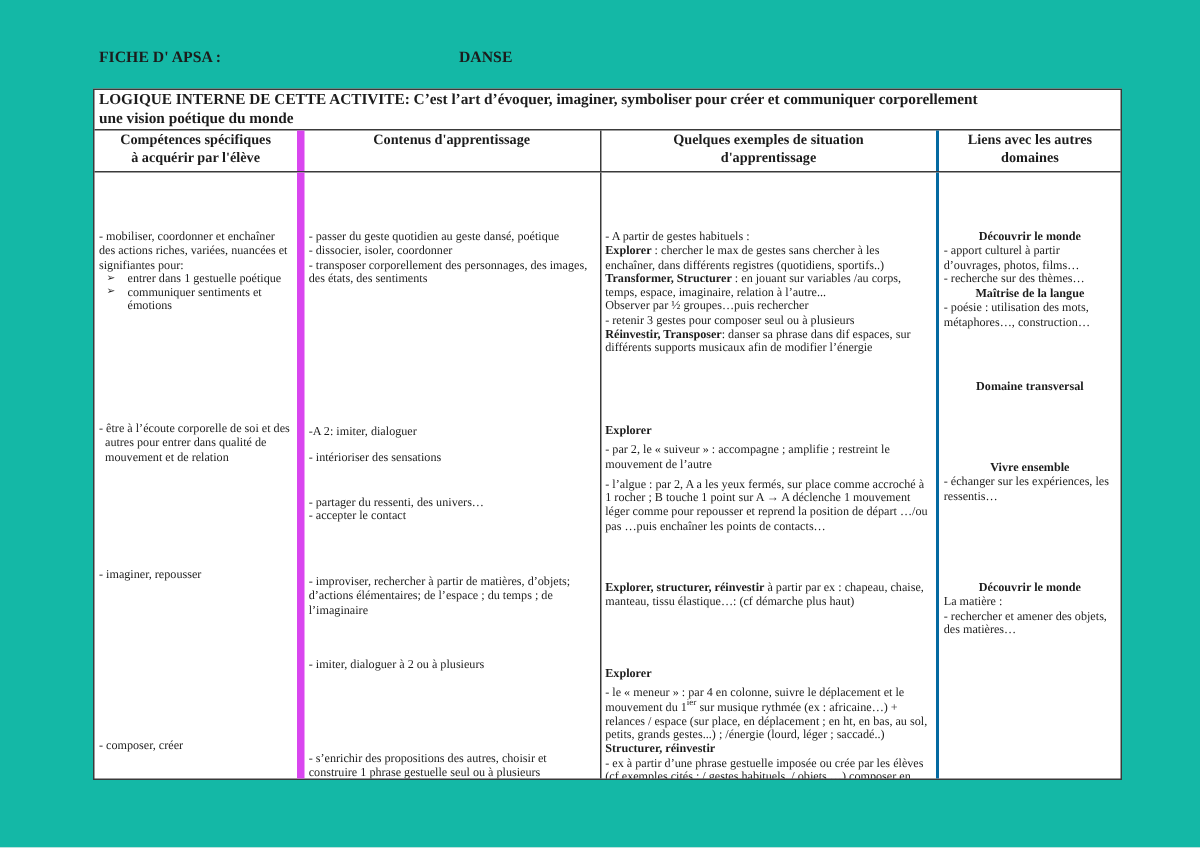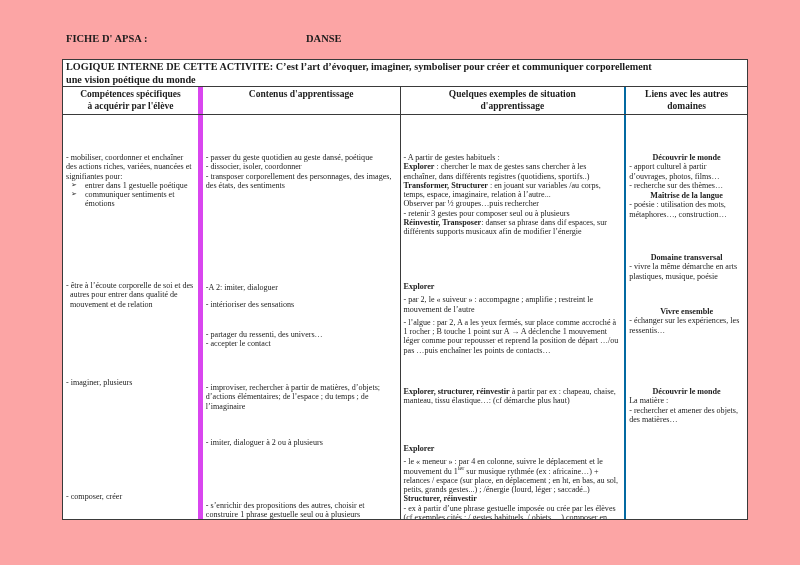--- a/index.html
+++ b/index.html
@@ -1,17 +1,17 @@
 <!DOCTYPE html>
 <html><head>
 <meta charset="utf-8">
 <style>
   html,body{margin:0;padding:0;background:#e9e9e9;}
   .page{
-    position:relative;width:800px;height:565px;background:#fca5a5;
+    position:relative;width:800px;height:565px;background:#14b8a6;
     font-family:"Liberation Serif", serif;color:#1c1c1c;overflow:hidden;
   }
   .hdr{position:absolute;top:33px;font-weight:bold;font-size:10.5px;white-space:nowrap;}
   .hdr-fiche{left:66px;}
   .hdr-danse{left:306px;}
   .hdr-cycle{left:594px;margin-top:40px;}
   .apsa-table{
     position:absolute;left:62px;top:59px;width:686px;box-sizing:border-box;
     border:1px solid #3a3a3a;background:#fff;
   }
@@ -73,21 +73,21 @@
       <div class="bcell w1">
           <div class="block" style="top: 4px;">
             <div class="para"><span>- mobiliser, coordonner et enchaîner des actions riches, variées, nuancées et signifiantes pour:</span></div>
             <div class="para bullet-item"><span class="arrow-glyph">➢</span><span>entrer dans 1 gestuelle poétique</span></div>
             <div class="para bullet-item"><span class="arrow-glyph">➢</span><span>communiquer sentiments et émotions</span></div>
           </div>
           <div class="block" style="top: 132px;">
             <div class="para hang"><span>- être à l’écoute corporelle de soi et des autres pour entrer dans qualité de mouvement et de relation</span></div>
           </div>
           <div class="block" style="top: 229px;">
-            <div class="para"><span>- imaginer, plusieurs</span></div>
+            <div class="para"><span>- imaginer, repousser</span></div>
           </div>
           <div class="block" style="top: 343px;">
             <div class="para"><span>- composer, créer</span></div>
           </div>
         </div>
       <div class="bcell w2">
           <div class="block" style="top: 4px;">
             <div class="para"><span>- passer du geste quotidien au geste dansé, poétique</span></div>
             <div class="para"><span>- dissocier, isoler, coordonner</span></div>
             <div class="para"><span>- transposer corporellement des personnages, des images, des états, des sentiments</span></div>
@@ -140,21 +140,20 @@
       <div class="bcell w4">
           <div class="block" style="top: 3px;">
             <div class="para heading"><span class="b">Découvrir le monde</span></div>
             <div class="para"><span>- apport culturel à partir d’ouvrages, photos, films…</span></div>
             <div class="para"><span>- recherche sur des thèmes…</span></div>
             <div class="para heading"><span class="b">Maîtrise de la langue</span></div>
             <div class="para"><span>- poésie : utilisation des mots, métaphores…, construction…</span></div>
           </div>
           <div class="block" style="top: 103px;">
             <div class="para heading"><span class="b">Domaine transversal</span></div>
-            <div class="para"><span>- vivre la même démarche en arts plastiques, musique, poésie</span></div>
           </div>
           <div class="block" style="top: 157px;">
             <div class="para heading"><span class="b">Vivre ensemble</span></div>
             <div class="para"><span>- échanger sur les expériences, les ressentis…</span></div>
           </div>
           <div class="block" style="top: 237px;">
             <div class="para heading"><span class="b">Découvrir le monde</span></div>
             <div class="para"><span>La matière :</span></div>
             <div class="para"><span>- rechercher et amener des objets, des matières…</span></div>
           </div>

